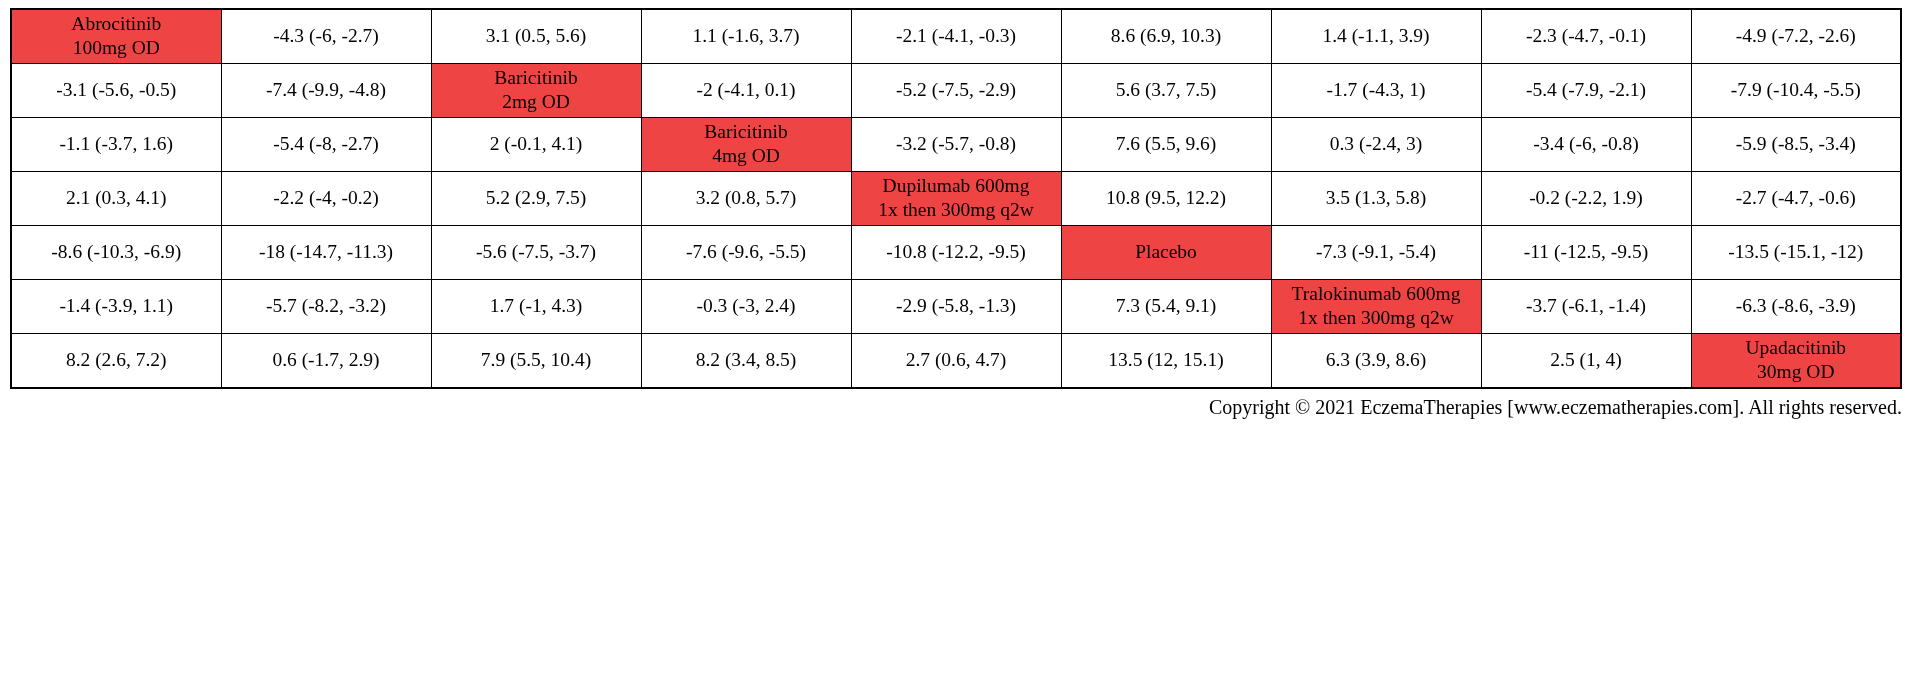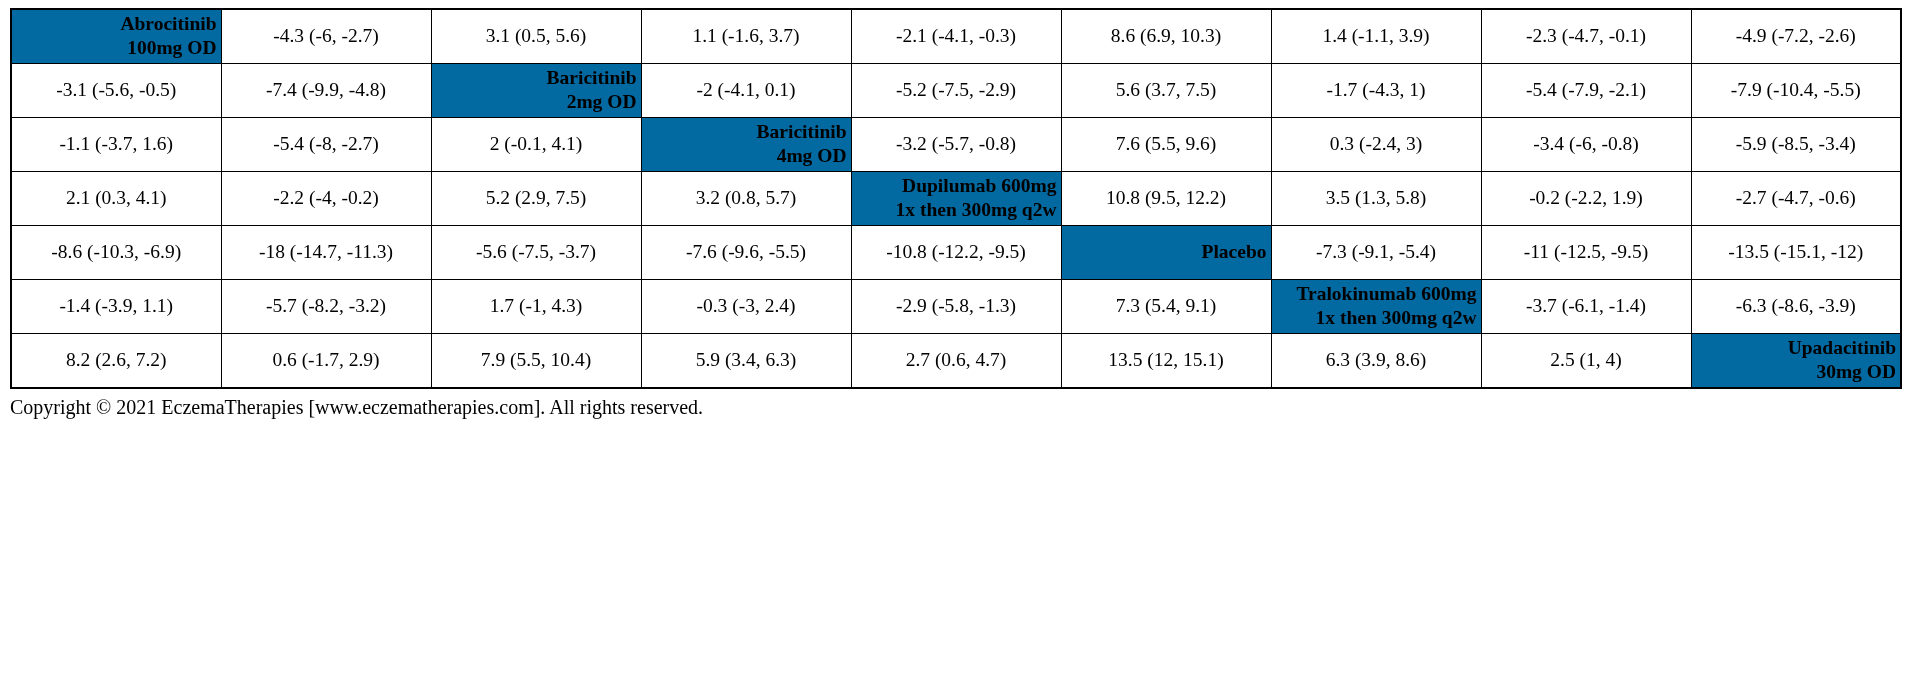--- a/index.html
+++ b/index.html
@@ -33,28 +33,27 @@
     text-align: center;
     vertical-align: middle;
     font-size: 19.5px;
     line-height: 1.25;
     height: 54px;
     padding: 2px 4px;
     box-sizing: border-box;
     word-wrap: break-word;
   }
   table.league td.diag {
-    background: #0369a1;
-    font-weight: bold;
-    text-align: right;
+    background: #ef4444;
+    font-weight: normal;
   }
   .copyright {
     width: 1892px;
     margin: 7px auto 0 auto;
-    text-align: left;
+    text-align: right;
     font-size: 20px;
     font-family: "Liberation Serif", serif;
     color: #000000;
   }
 </style>
 </head>
 <body>
 
 <div class="page">
   <table class="league">
@@ -139,21 +138,21 @@
             <div>Tralokinumab 600mg</div>
             <div>1x then 300mg q2w</div>
           </td>
           <td>-3.7 (-6.1, -1.4)</td>
           <td>-6.3 (-8.6, -3.9)</td>
         </tr>
         <tr>
           <td>8.2 (2.6, 7.2)</td>
           <td>0.6 (-1.7, 2.9)</td>
           <td>7.9 (5.5, 10.4)</td>
-          <td>5.9 (3.4, 6.3)</td>
+          <td>8.2 (3.4, 8.5)</td>
           <td>2.7 (0.6, 4.7)</td>
           <td>13.5 (12, 15.1)</td>
           <td>6.3 (3.9, 8.6)</td>
           <td>2.5 (1, 4)</td>
           <td class="diag">
             <div>Upadacitinib</div>
             <div>30mg OD</div>
           </td>
         </tr>
       </tbody>

